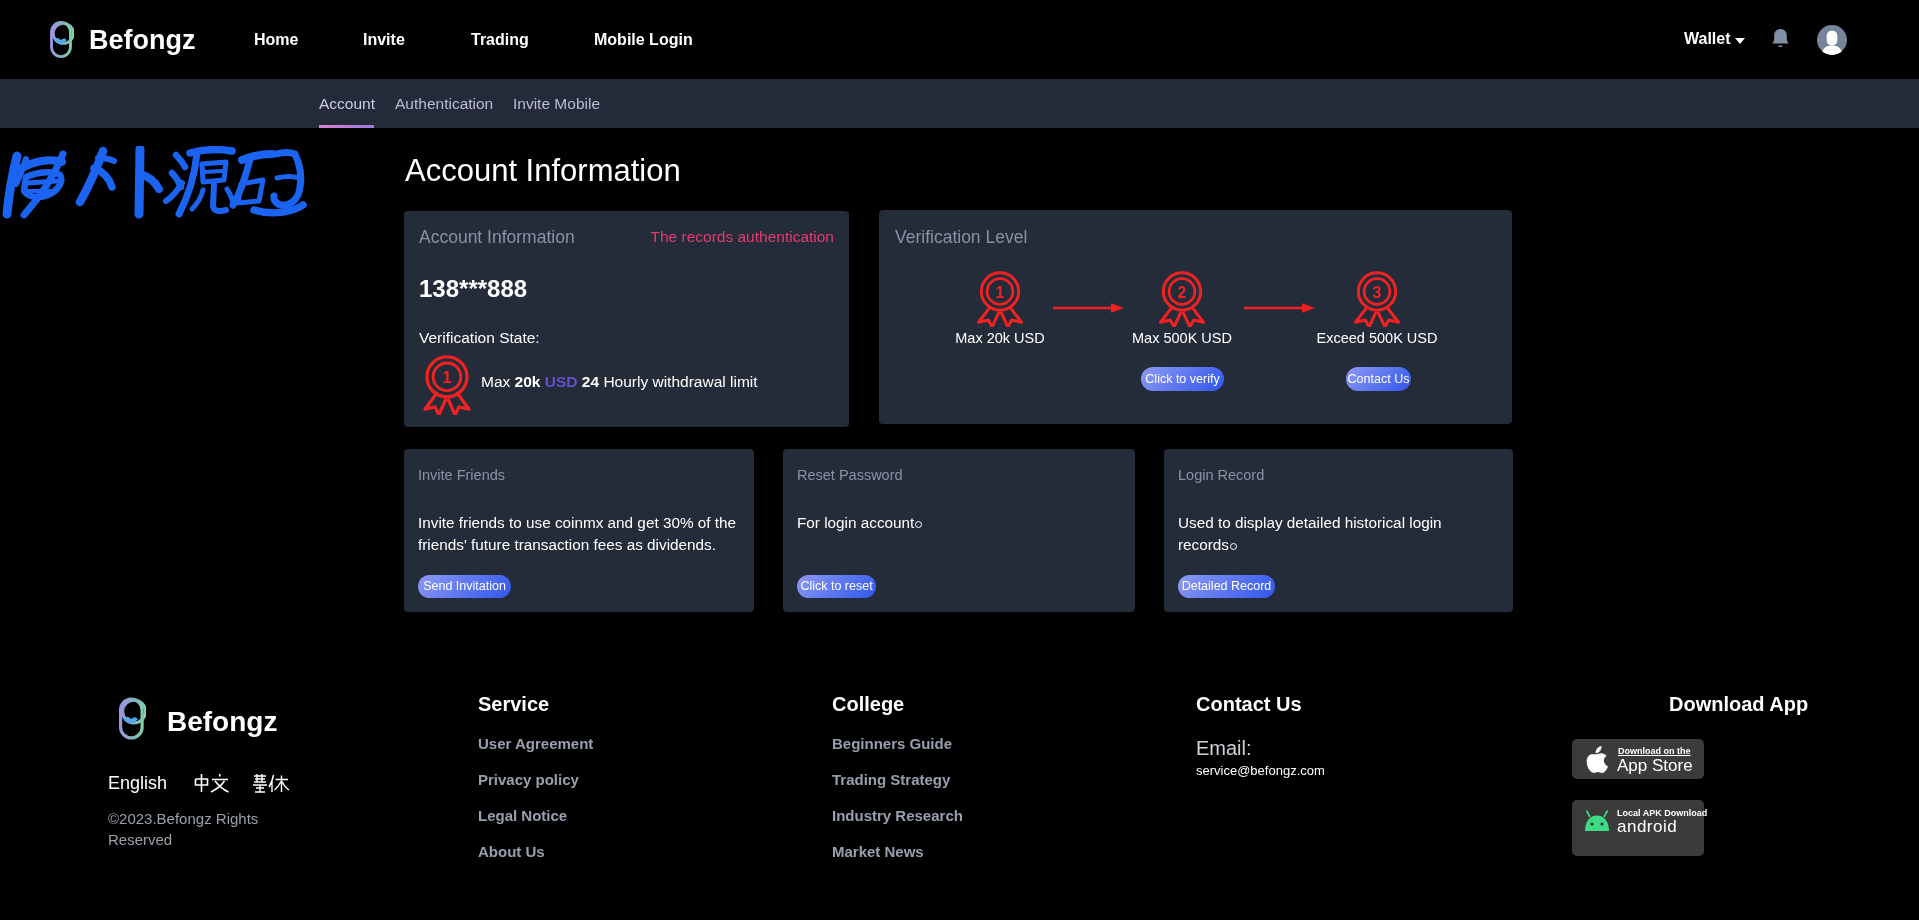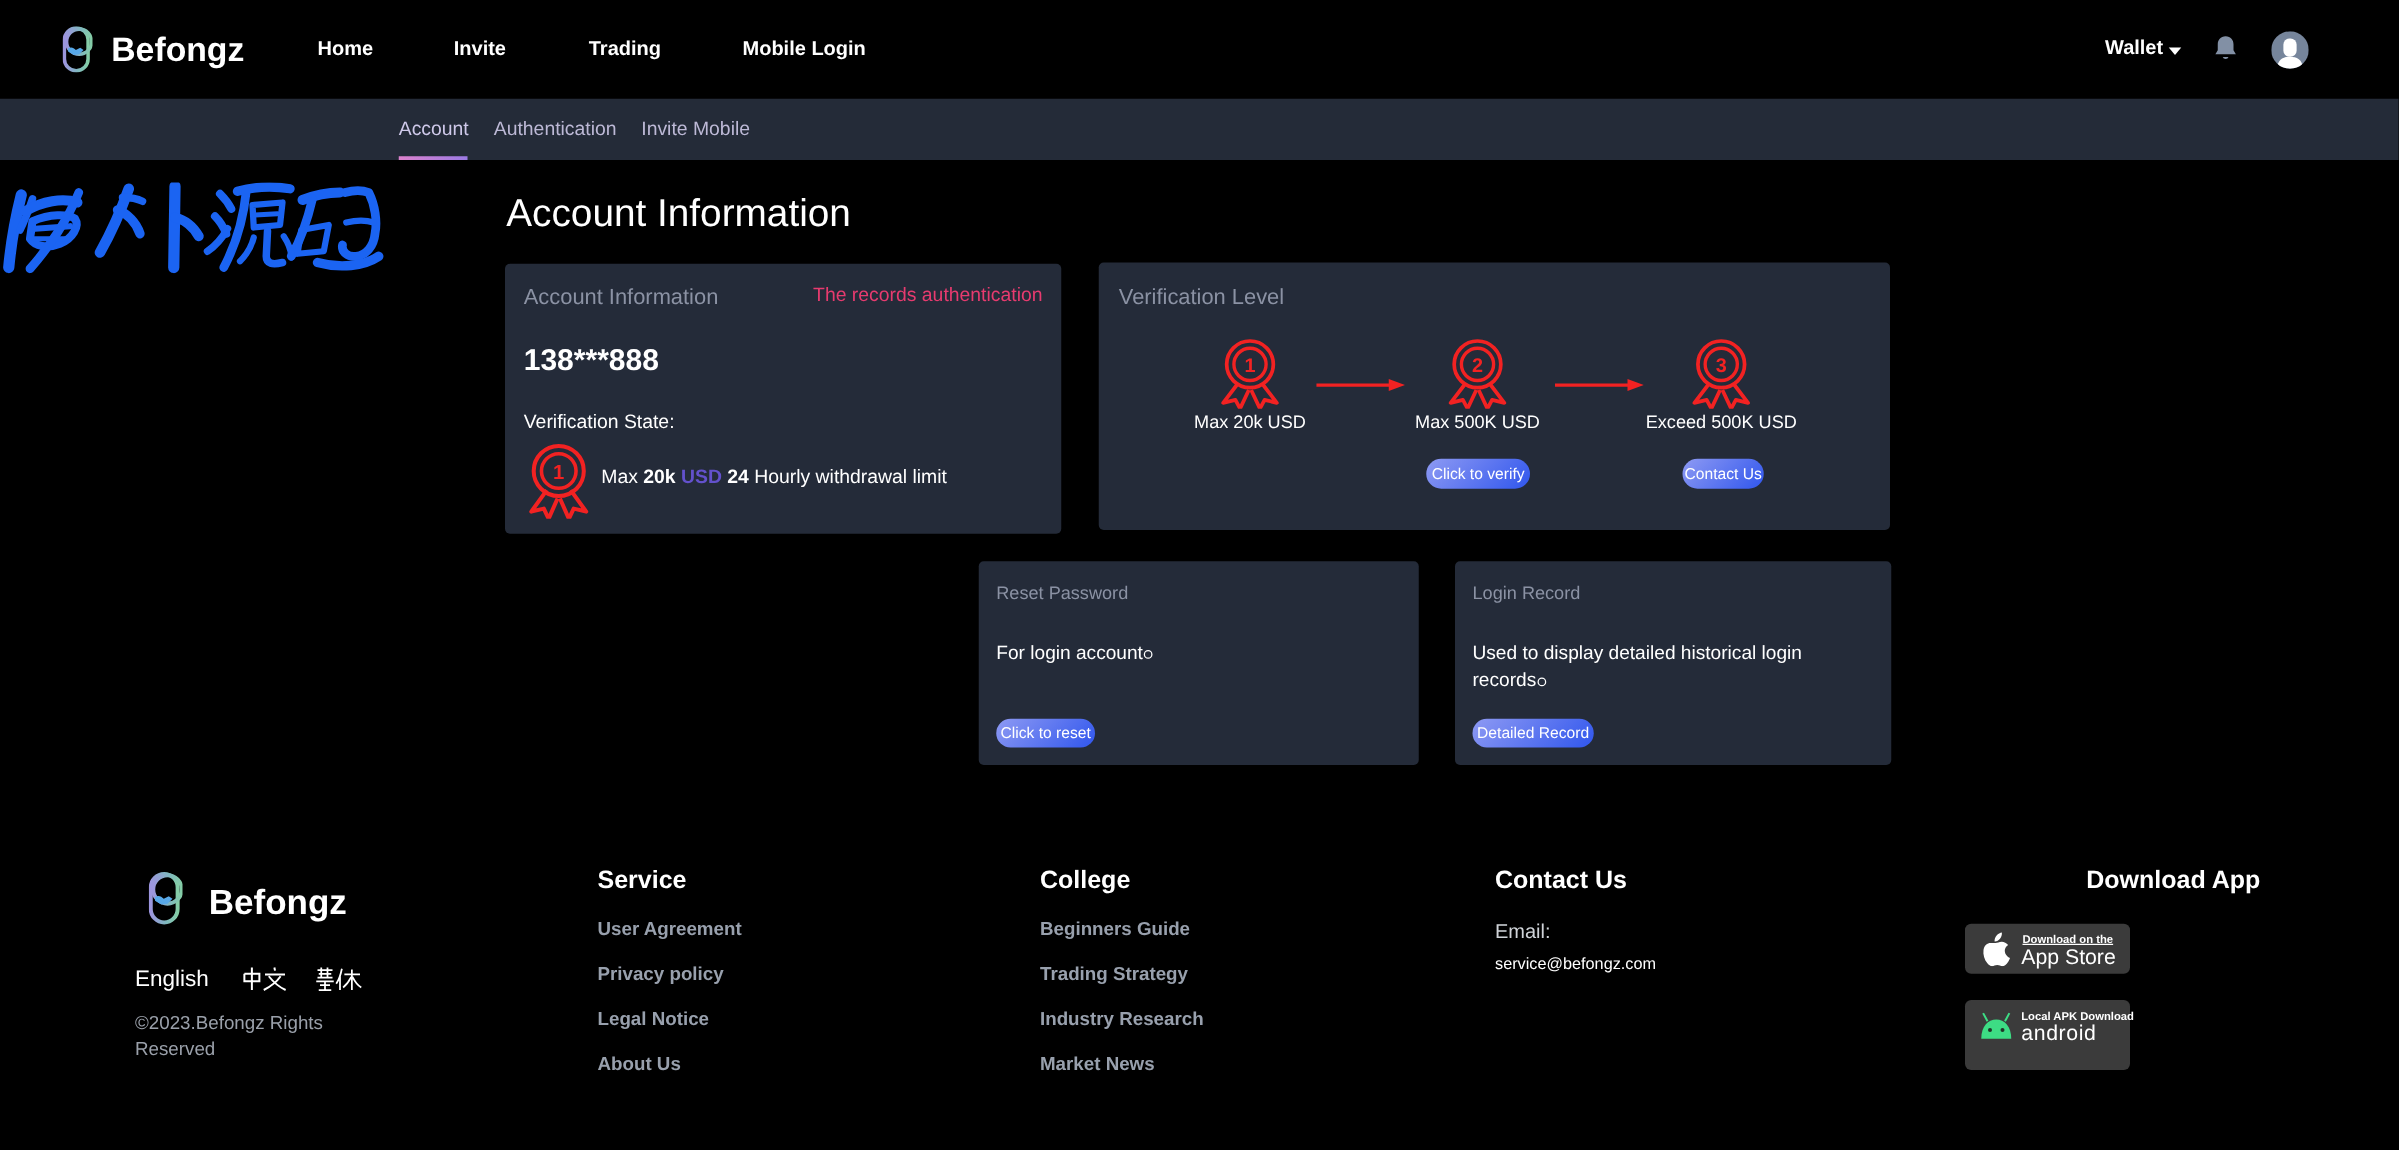--- a/index.html
+++ b/index.html
@@ -156,20 +156,25 @@
         <div style="position:absolute;left:-100px;width:200px;text-align:center;color:#fff;font-size:14.5px;white-space:nowrap;">Max 500K USD</div>
       </div>
     <div class="abs" style="left:498px;top:120px;width:0;">
         <div style="position:absolute;left:-100px;width:200px;text-align:center;color:#fff;font-size:14.5px;white-space:nowrap;">Exceed 500K USD</div>
       </div>
 
     <div class="btn" style="left:262px;top:157px;width:83px;height:24px;font-size:12.5px;line-height:24px;">Click to verify</div>
     <div class="btn" style="left:467px;top:157px;width:65px;height:24px;font-size:12.5px;line-height:24px;">Contact Us</div>
   </div>
 
+  <div class="card" style="left:404px;top:449px;width:350px;height:163px;">
+    <div class="ctitle" style="left:14px;top:18px;font-size:14.5px;">Invite Friends</div>
+    <div class="abs" style="left:14px;top:63px;width:332px;color:#fff;font-size:15.3px;line-height:21.5px;">Invite friends to use coinmx and get 30% of the friends' future transaction fees as dividends.</div>
+    <div class="btn" style="left:14px;top:126px;width:93px;height:23px;font-size:12.5px;line-height:23px;">Send Invitation</div>
+  </div>
   <div class="card" style="left:783px;top:449px;width:352px;height:163px;">
     <div class="ctitle" style="left:14px;top:18px;font-size:14.5px;">Reset Password</div>
     <div class="abs" style="left:14px;top:63px;width:332px;color:#fff;font-size:15.3px;line-height:21.5px;">For login account<span style="display:inline-block;width:7px;height:7px;border:1.5px solid #fff;border-radius:50%;margin-left:1px;"></span></div>
     <div class="btn" style="left:14px;top:126px;width:79px;height:23px;font-size:12.5px;line-height:23px;">Click to reset</div>
   </div>
   <div class="card" style="left:1164px;top:449px;width:349px;height:163px;">
     <div class="ctitle" style="left:14px;top:18px;font-size:14.5px;">Login Record</div>
     <div class="abs" style="left:14px;top:63px;width:300px;color:#fff;font-size:15.3px;line-height:21.5px;">Used to display detailed historical login records<span style="display:inline-block;width:7px;height:7px;border:1.5px solid #fff;border-radius:50%;margin-left:1px;"></span></div>
     <div class="btn" style="left:14px;top:126px;width:97px;height:23px;font-size:12.5px;line-height:23px;">Detailed Record</div>
   </div>
@@ -200,21 +205,21 @@
     <div class="flink" style="left:478px;top:147px;">Legal Notice</div>
     <div class="flink" style="left:478px;top:183px;">About Us</div>
 
     <div class="fhead" style="left:832px;top:33px;">College</div>
     <div class="flink" style="left:832px;top:75px;">Beginners Guide</div>
     <div class="flink" style="left:832px;top:111px;">Trading Strategy</div>
     <div class="flink" style="left:832px;top:147px;">Industry Research</div>
     <div class="flink" style="left:832px;top:183px;">Market News</div>
 
     <div class="fhead" style="left:1196px;top:33px;">Contact Us</div>
-    <div class="abs" style="left:1196px;top:77px;color:#cfd3d8;font-size:16px;">Email:</div>
+    <div class="abs" style="left:1196px;top:77px;color:#cfd3d8;font-size:20px;">Email:</div>
     <div class="abs" style="left:1196px;top:103px;color:#fff;font-size:13px;">service@befongz.com</div>
 
     <div class="fhead" style="left:1639px;top:33px;margin-left:30px;">Download App</div>
     <div class="abs" style="left:1572px;top:79px;width:132px;height:40px;background:#3b3b3b;border-radius:5px;">
       <svg class="abs" style="left:13px;top:6px" width="24" height="28" viewBox="0 0 24 28">
         <path d="M16.5 1 C16.7 3 16 4.8 15 6 C14 7.3 12.3 8.3 10.7 8.2 C10.4 6.3 11.3 4.5 12.3 3.3 C13.4 2 15.2 1.1 16.5 1 Z" fill="#fff"></path>
         <path d="M11.5 9.3 C13 9.3 14.2 8.3 16.4 8.3 C18.3 8.3 20.3 9.3 21.5 11 C18.7 12.7 18 16.2 20 19 C20.9 20.2 21.9 21 23 21.4 C22.3 23.3 21.5 24.8 20.4 26 C19.3 27.2 18.3 27.9 16.9 27.9 C15.4 27.9 14.6 27 12.8 27 C11 27 10.1 27.9 8.7 27.9 C7.3 27.9 6 26.9 4.9 25.6 C2.5 22.7 1.3 18.7 1.8 14.9 C2.3 11.3 4.8 9.3 7.5 9.3 C9 9.3 10.3 9.3 11.5 9.3 Z" fill="#fff"></path>
       </svg>
       <div class="abs" style="left:46px;top:7px;color:#fff;font-size:9px;font-weight:bold;white-space:nowrap;text-decoration:underline;">Download on the</div>
       <div class="abs" style="left:45px;top:17px;color:#fff;font-size:17px;white-space:nowrap;">App Store</div>

